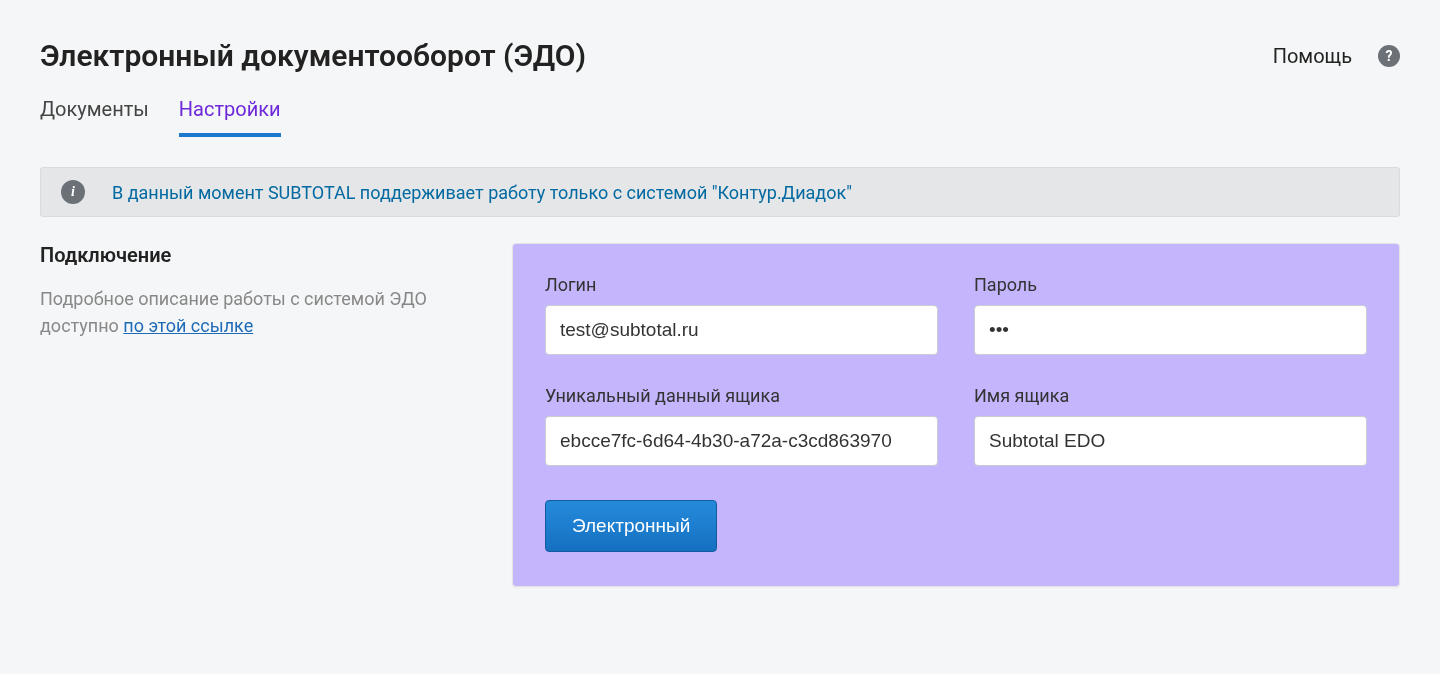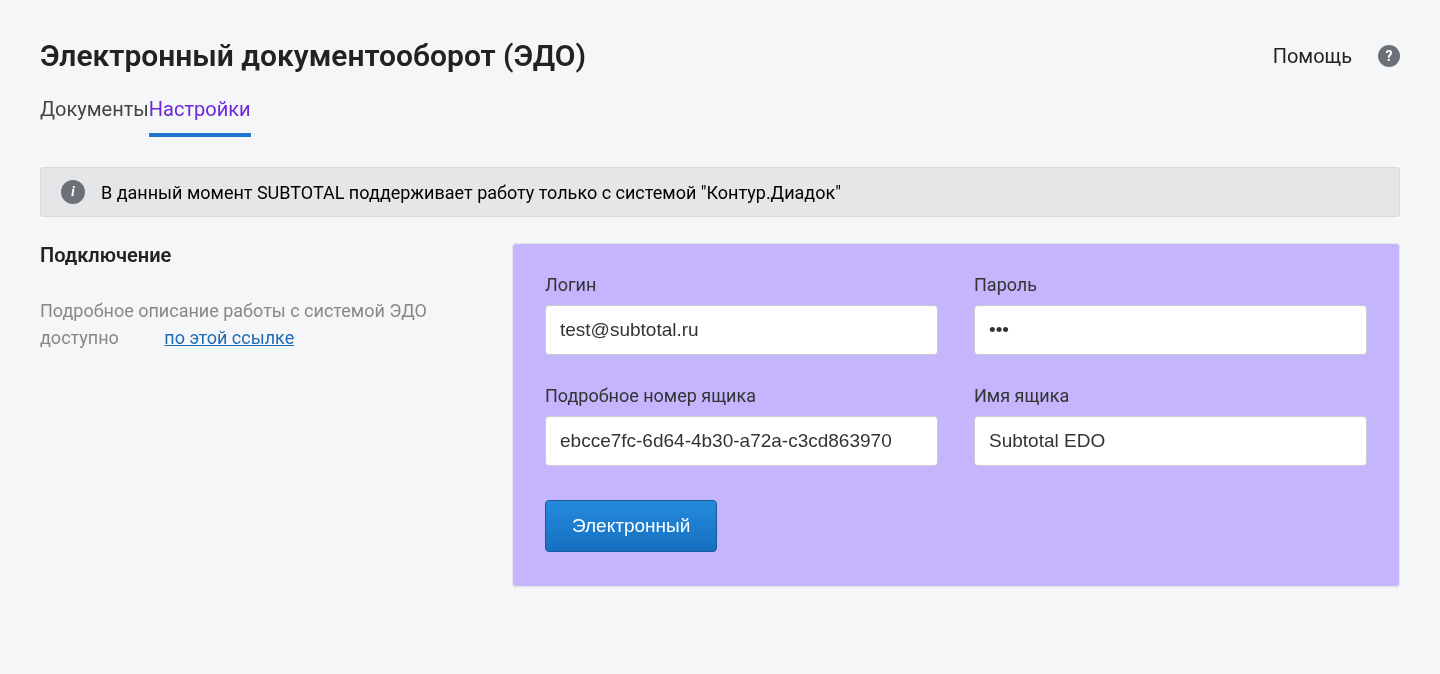--- a/index.html
+++ b/index.html
@@ -40,20 +40,21 @@
       background: #6b7177;
       color: #fff;
       display: flex;
       align-items: center;
       justify-content: center;
       font-size: 14px;
       font-weight: bold;
     }
     .tabs {
       display: flex;
+      gap: 30px;
       margin-bottom: 30px;
     }
     .tab {
       font-size: 20px;
       color: #444;
       padding-bottom: 12px;
       cursor: pointer;
       border-bottom: 4px solid transparent;
     }
     .tab.active {
@@ -80,47 +81,47 @@
       align-items: center;
       justify-content: center;
       font-size: 14px;
       font-weight: bold;
       font-style: italic;
       font-family: Georgia, serif;
       flex-shrink: 0;
     }
     .info-text {
       font-size: 18px;
-      color: #000000;
+      color: #0369a1;
+      margin-left: 11px;
     }
     .content-row {
       display: flex;
       gap: 32px;
       align-items: flex-start;
     }
     .left-col {
       width: 440px;
       flex-shrink: 0;
     }
     .section-title {
       font-size: 20px;
       font-weight: 600;
       color: #222;
-      margin-bottom: 30px;
+      margin-bottom: 18px;
     }
     .section-desc {
       font-size: 18px;
       color: #888;
       line-height: 1.5;
     }
     .link-inline {
       color: #1e6bb8;
       text-decoration: underline;
       cursor: pointer;
-      margin-left: 41px;
     }
     .form-card {
       flex: 1;
       background: #c4b5fd;
       border: 1px solid #e1e3e5;
       border-radius: 4px;
       padding: 30px 32px 34px 32px;
       box-shadow: 0 1px 2px rgba(0,0,0,0.04);
     }
     .form-grid {
@@ -197,21 +198,21 @@
       <div class="form-grid">
         <div class="form-field">
           <label class="field-label">Логин</label>
           <input type="text" class="text-input" value="test@subtotal.ru" style="">
         </div>
         <div class="form-field">
           <label class="field-label">Пароль</label>
           <input type="text" class="text-input" value="•••" style="">
         </div>
         <div class="form-field">
-          <label class="field-label">Подробное номер ящика</label>
+          <label class="field-label">Уникальный данный ящика</label>
           <input type="text" class="text-input" value="ebcce7fc-6d64-4b30-a72a-c3cd863970" style="">
         </div>
         <div class="form-field">
           <label class="field-label">Имя ящика</label>
           <input type="text" class="text-input" value="Subtotal EDO" style="">
         </div>
       </div>
       <button class="btn-primary">Электронный</button>
     </div>
   </div>

